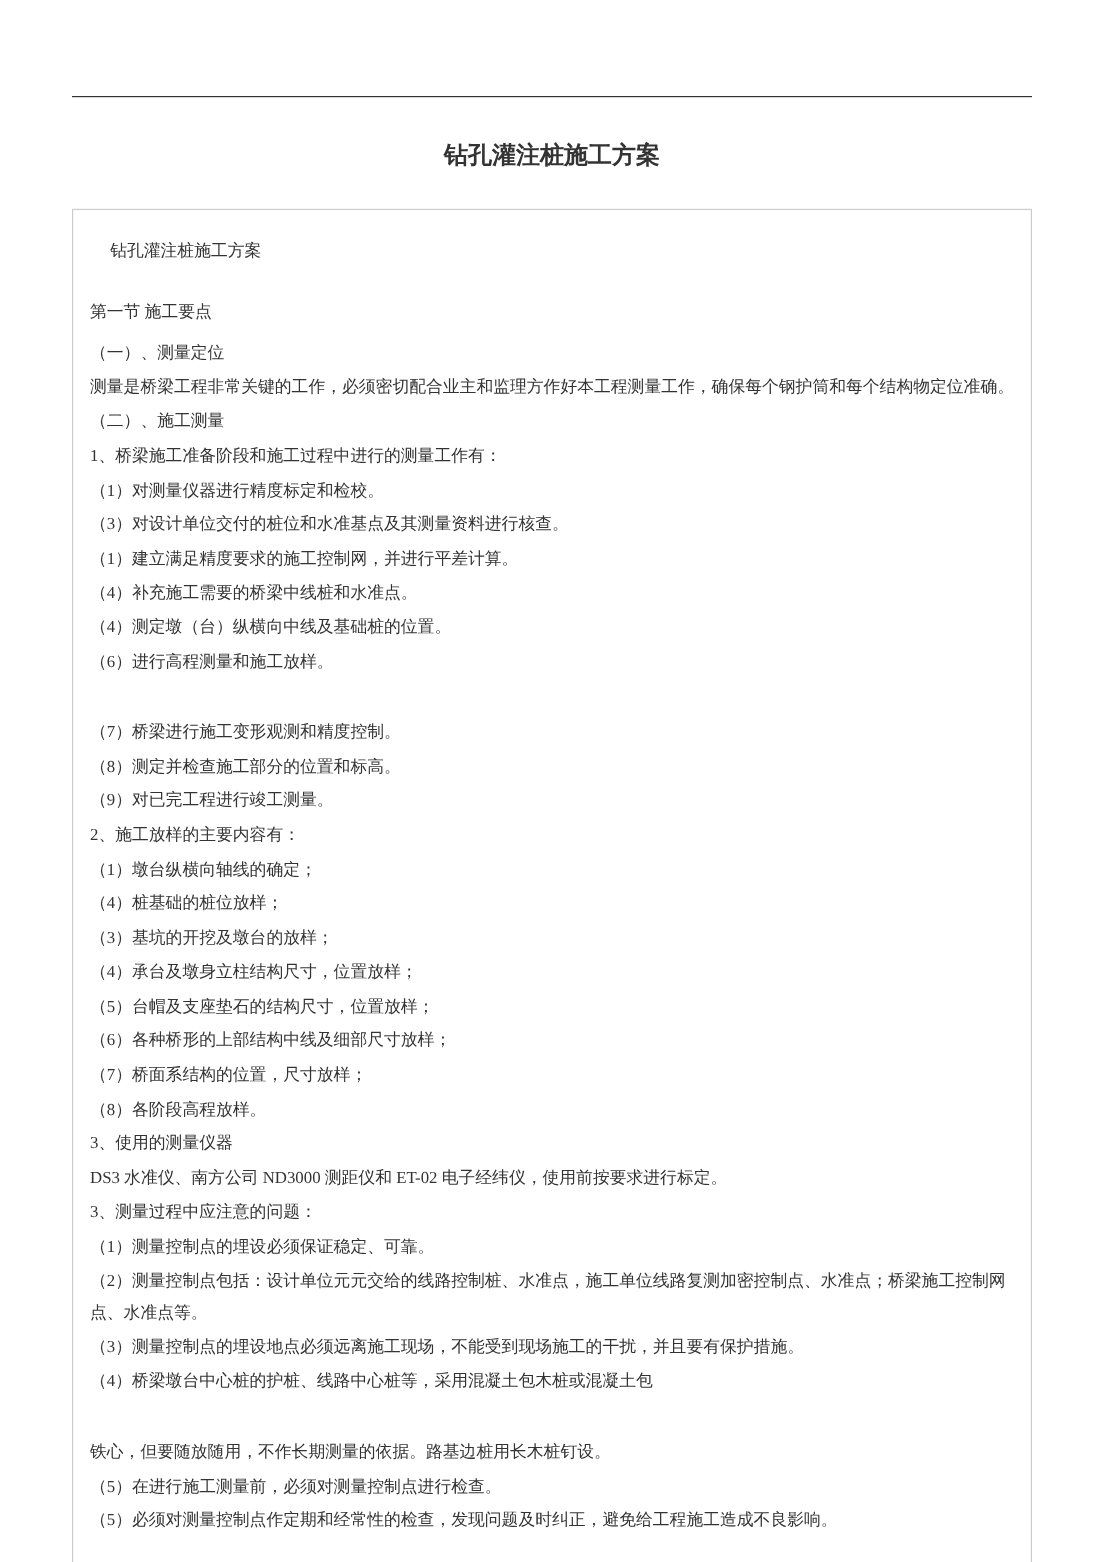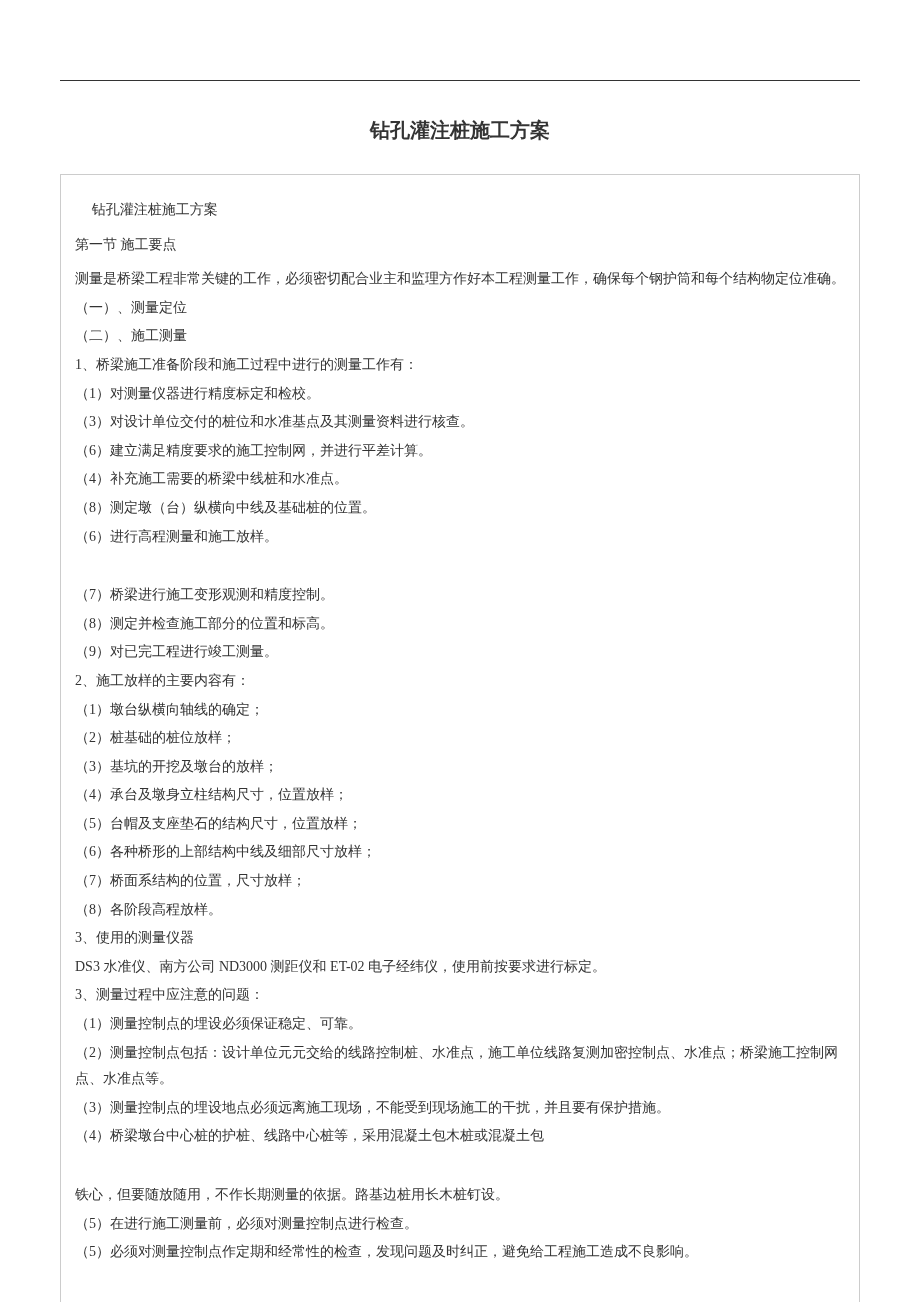--- a/index.html
+++ b/index.html
@@ -24,60 +24,60 @@
       font-weight: bold;
       margin-bottom: 25px;
       font-family: "SimHei", "黑体", sans-serif;
     }
     .content-box {
       border: 1px solid #ccc;
       padding: 18px 14px;
     }
     .indent-1 { margin-left: 1.2em; }
     .subtitle { margin-top: 4px; margin-bottom: 4px; }
-    .section-head { margin-top: 8px; margin-bottom: 8px; }
+    .section-head { margin-top: 24px; margin-bottom: 8px; }
     .para { margin: 2px 0; }
     .gap { height: 28px; }
     .gap-sm { height: 22px; }
   </style>
 </head>
 <body>
 
 <div class="page">
   <div class="top-rule"></div>
 
   <div class="title">钻孔灌注桩施工方案</div>
 
   <div class="content-box">
 
     <div class="subtitle indent-1">钻孔灌注桩施工方案</div>
 
     <div class="section-head">第一节 施工要点</div>
 
+    <div class="para">（一）、测量定位</div>
     <div class="para">测量是桥梁工程非常关键的工作，必须密切配合业主和监理方作好本工程测量工作，确保每个钢护筒和每个结构物定位准确。</div>
-    <div class="para">（一）、测量定位</div>
     <div class="para">（二）、施工测量</div>
 
     <div class="para">1、桥梁施工准备阶段和施工过程中进行的测量工作有：</div>
     <div class="para">（1）对测量仪器进行精度标定和检校。</div>
     <div class="para">（3）对设计单位交付的桩位和水准基点及其测量资料进行核查。</div>
-    <div class="para">（6）建立满足精度要求的施工控制网，并进行平差计算。</div>
+    <div class="para">（1）建立满足精度要求的施工控制网，并进行平差计算。</div>
     <div class="para">（4）补充施工需要的桥梁中线桩和水准点。</div>
-    <div class="para">（8）测定墩（台）纵横向中线及基础桩的位置。</div>
+    <div class="para">（4）测定墩（台）纵横向中线及基础桩的位置。</div>
     <div class="para">（6）进行高程测量和施工放样。</div>
 
     <div class="gap"></div>
 
     <div class="para">（7）桥梁进行施工变形观测和精度控制。</div>
     <div class="para">（8）测定并检查施工部分的位置和标高。</div>
     <div class="para">（9）对已完工程进行竣工测量。</div>
 
     <div class="para">2、施工放样的主要内容有：</div>
     <div class="para">（1）墩台纵横向轴线的确定；</div>
-    <div class="para">（2）桩基础的桩位放样；</div>
+    <div class="para">（4）桩基础的桩位放样；</div>
     <div class="para">（3）基坑的开挖及墩台的放样；</div>
     <div class="para">（4）承台及墩身立柱结构尺寸，位置放样；</div>
     <div class="para">（5）台帽及支座垫石的结构尺寸，位置放样；</div>
     <div class="para">（6）各种桥形的上部结构中线及细部尺寸放样；</div>
     <div class="para">（7）桥面系结构的位置，尺寸放样；</div>
     <div class="para">（8）各阶段高程放样。</div>
 
     <div class="para">3、使用的测量仪器</div>
     <div class="para">DS3 水准仪、南方公司 ND3000 测距仪和 ET-02 电子经纬仪，使用前按要求进行标定。</div>
 

